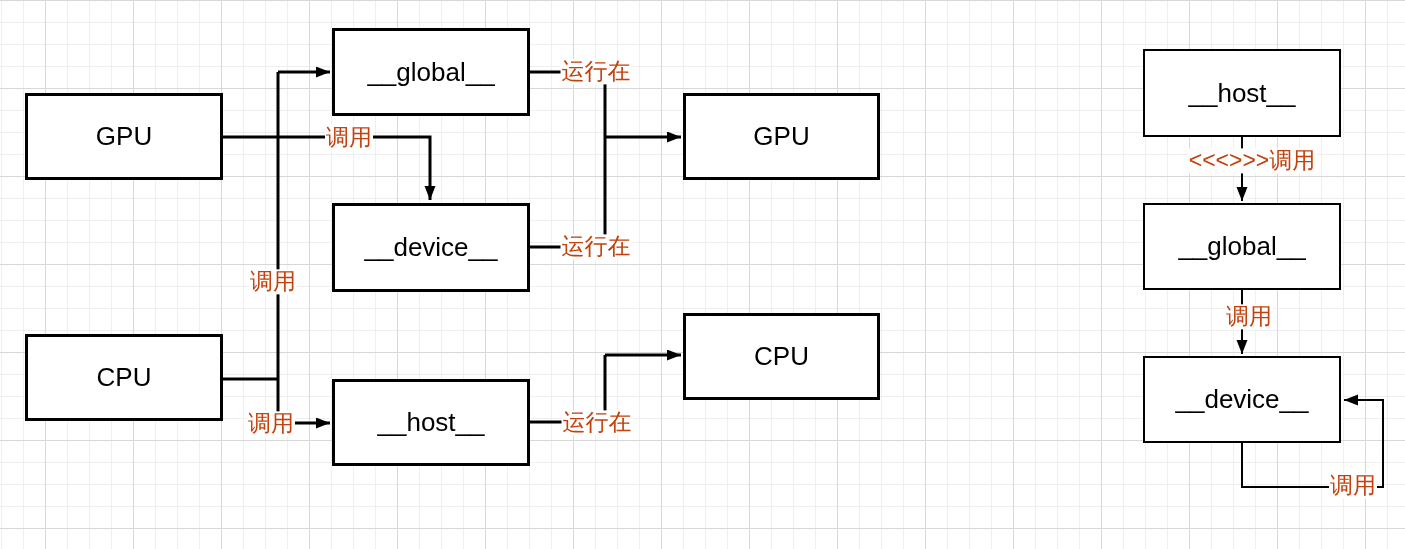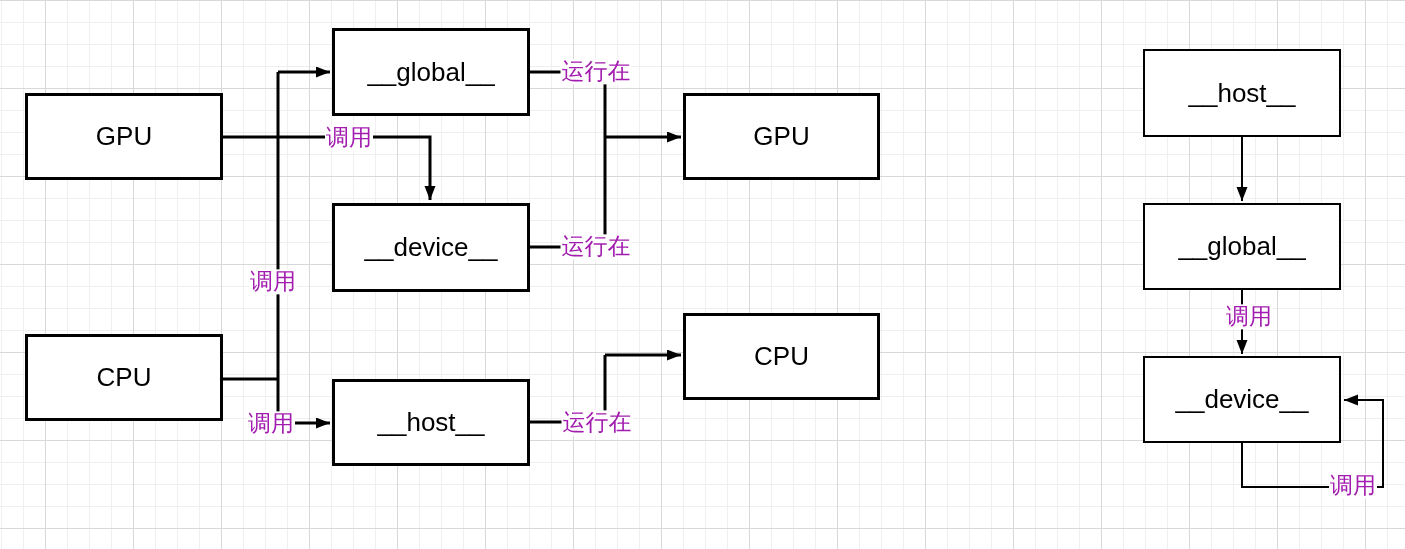--- a/index.html
+++ b/index.html
@@ -35,21 +35,21 @@
     justify-content: center;
     font-size: 26px;
     color: #000000;
     white-space: nowrap;
   }
 
   .edge-label {
     position: absolute;
     transform: translate(-50%, -50%);
     background: #ffffff;
-    color: #a21caf;
+    color: #c2410c;
     font-size: 23px;
     line-height: 1.1;
     padding: 0 1px;
     white-space: nowrap;
   }
 </style>
 </head>
 <body>
 
 <div class="canvas">
@@ -126,18 +126,19 @@
   </div>
 
   <div class="node" style="left:1143px; top:203px; width:198px; height:87px; border-width:2px;">
     <span>__global__</span>
   </div>
 
   <div class="node" style="left:1143px; top:356px; width:198px; height:87px; border-width:2px;">
     <span>__device__</span>
   </div>
 
+  <span class="edge-label" style="left:1252px; top:161px;">&lt;&lt;&lt;&gt;&gt;&gt;调用</span>
 
   <span class="edge-label" style="left:1249px; top:317px;">调用</span>
 
   <span class="edge-label" style="left:1353px; top:486px;">调用</span>
 
 </div>
 
 </body></html>

